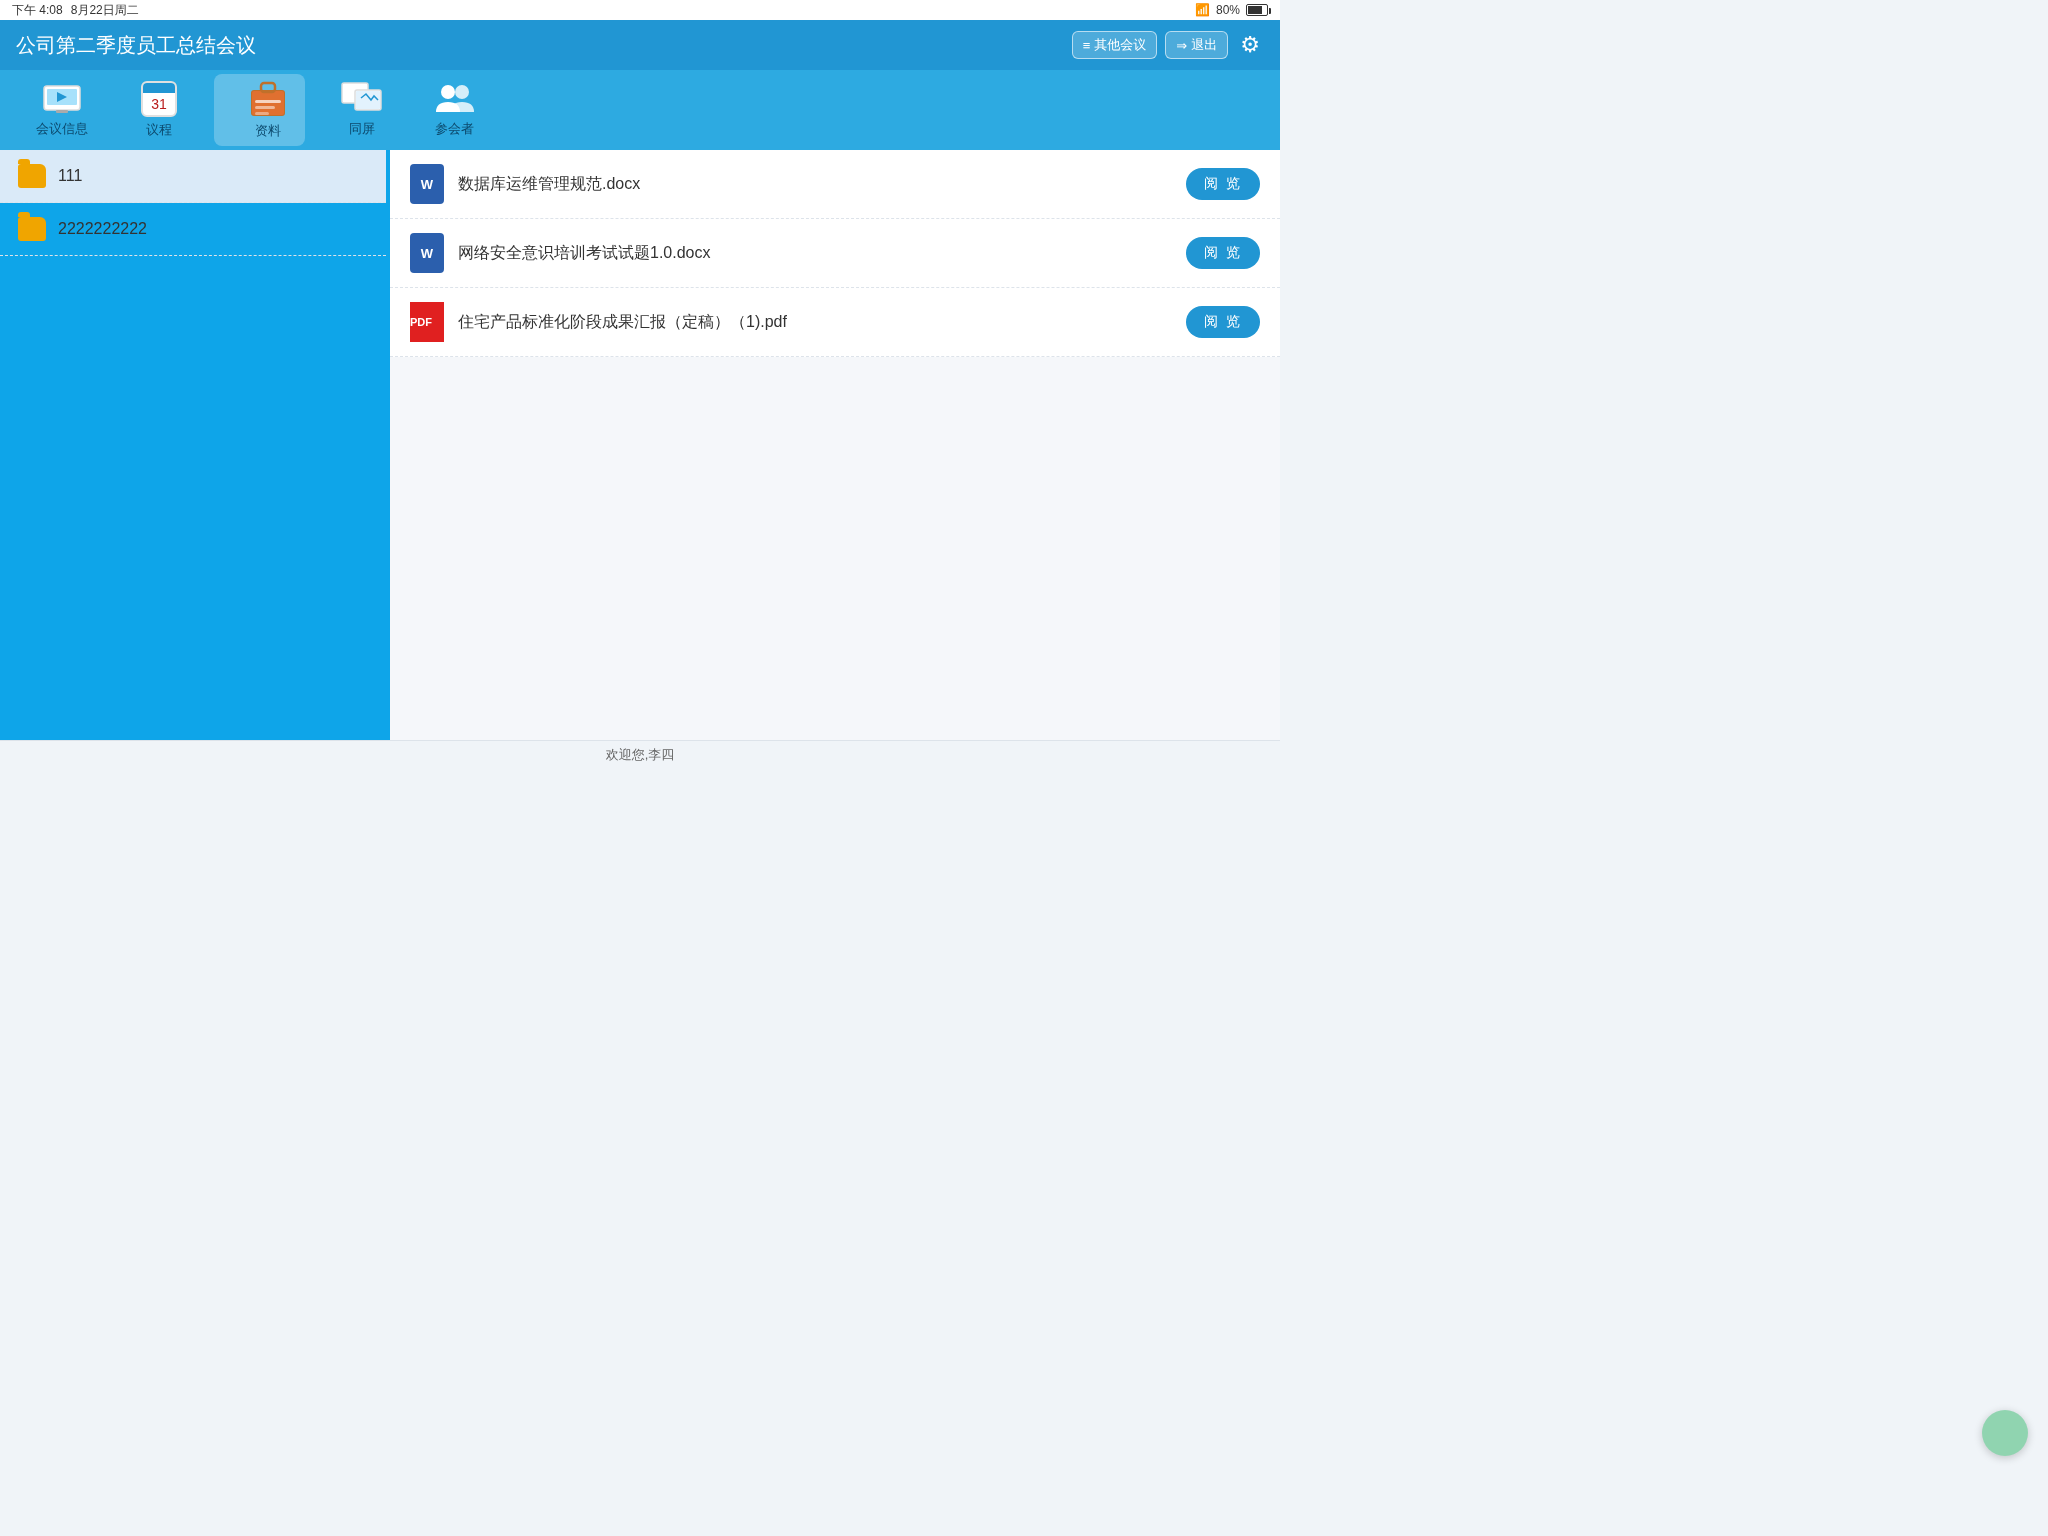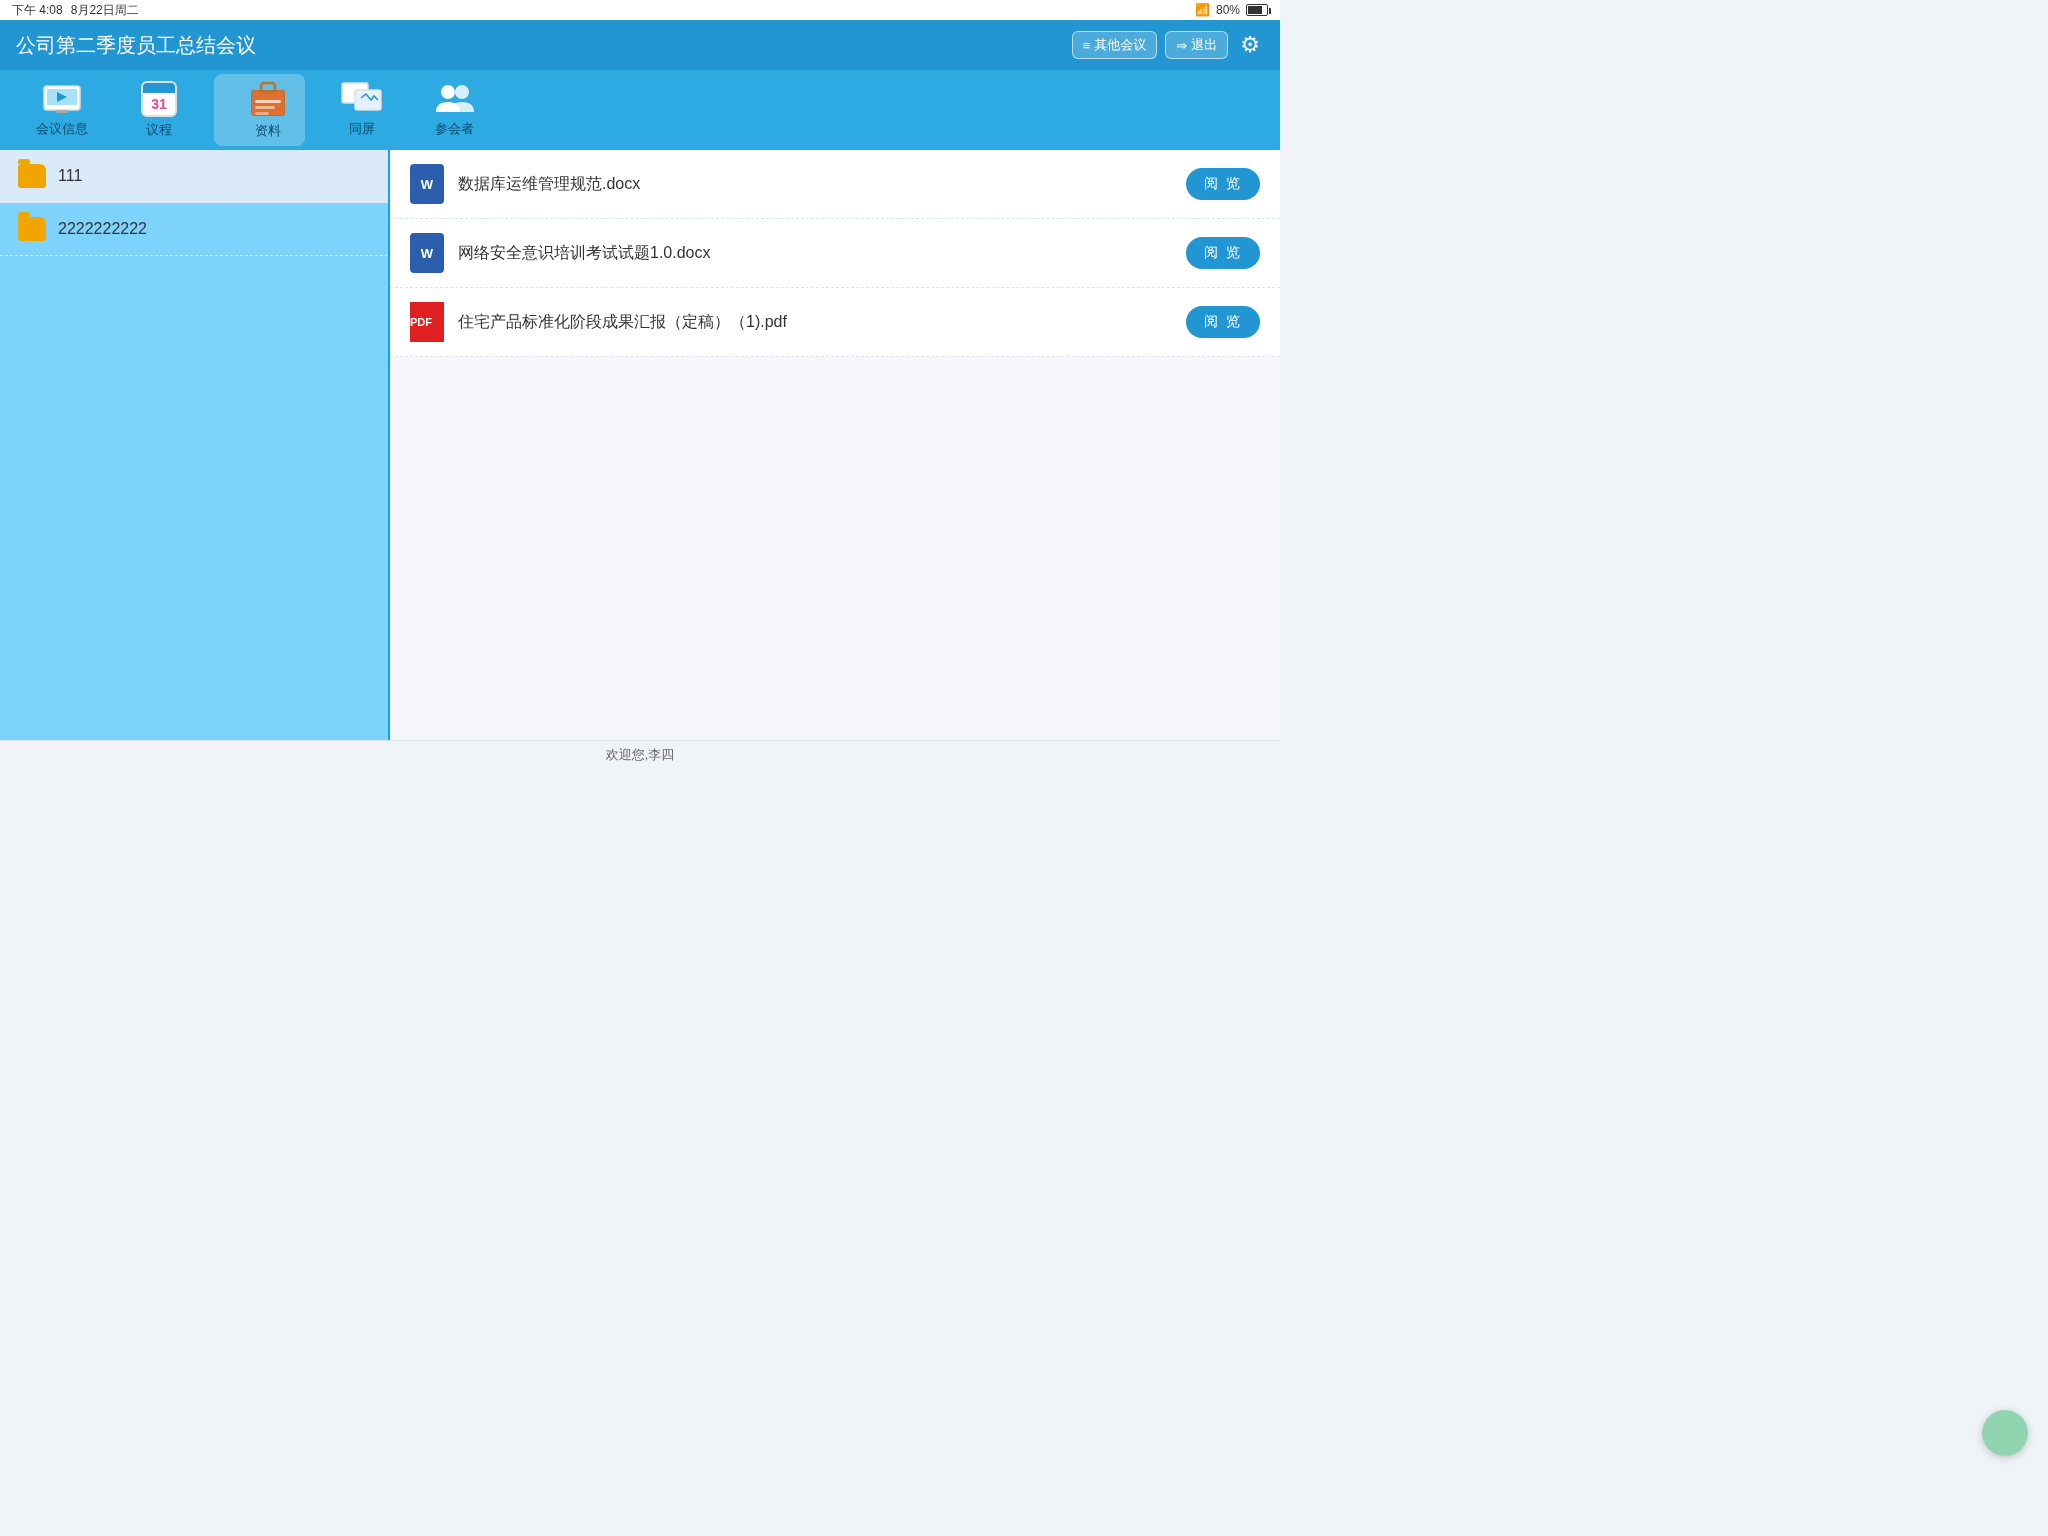--- a/index.html
+++ b/index.html
@@ -106,35 +106,35 @@
       border: 2px solid #e0e0e0;
       display: flex; flex-direction: column;
     }
     .icon-calendar-top {
       background: #2196d3;
       height: 10px;
       display: flex; align-items: center; justify-content: center;
     }
     .icon-calendar-num {
       flex: 1; display: flex; align-items: center; justify-content: center;
-      font-size: 14px; font-weight: bold; color: #ec4899;
+      font-size: 14px; font-weight: normal; color: #b91c1c;
     }
 
     
     .main-content {
       display: flex;
       height: calc(768px - 20px - 50px - 80px - 28px);
       background: #f0f4f8;
     }
 
     
     .sidebar {
       width: 390px;
-      background: #7dd3fc;
-      border-right: 2px solid #0ea5e9;
+      background: #0ea5e9;
+      border-right: 4px solid #0ea5e9;
       flex-shrink: 0;
     }
     .sidebar-item {
       display: flex;
       align-items: center;
       gap: 12px;
       padding: 14px 18px;
       cursor: pointer;
       border-bottom: 1px dashed #dde3ea;
       font-size: 16px;

